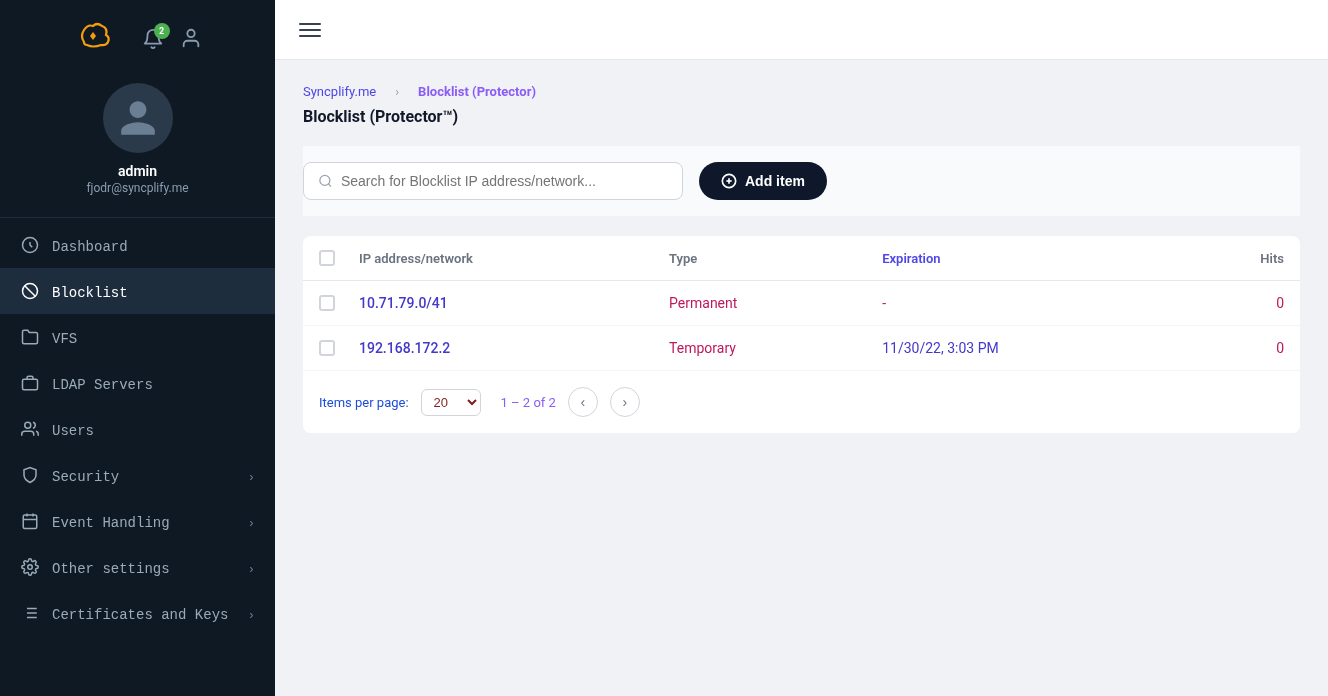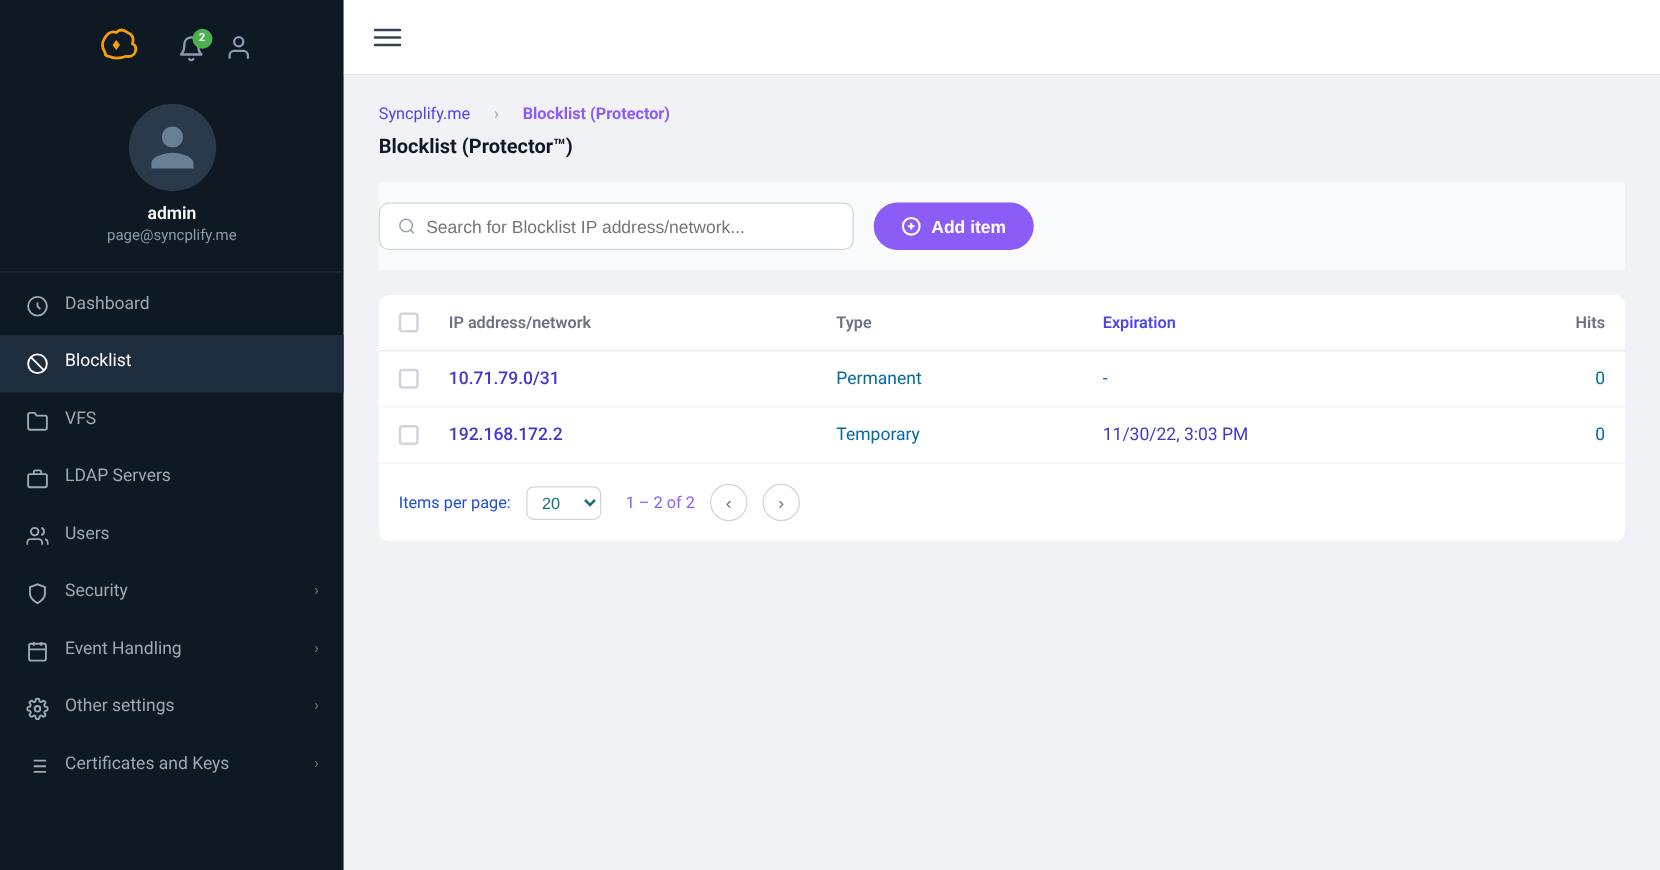--- a/index.html
+++ b/index.html
@@ -99,28 +99,29 @@
     }
 
     .sidebar-divider {
       height: 1px;
       background: #1e2d3d;
       margin: 4px 0;
     }
 
     .nav-item {
       display: flex;
-      align-items: flex-start;
+      align-items: flex-end;
       padding: 13px 20px;
       cursor: pointer;
       color: #9aabb8;
       font-size: 14px;
       gap: 12px;
       transition: background 0.15s;
       position: relative;
+      font-family: Liberation Mono, monospace;
     }
 
     .nav-item.active {
       background: #1e2d3d;
       color: #fff;
     }
 
     .nav-item .nav-label { flex: 1; }
 
     .nav-item .chevron {
@@ -230,21 +231,21 @@
       background: transparent;
       width: 100%;
     }
 
     .search-icon-svg {
       color: #9ca3af;
       font-size: 16px;
     }
 
     .add-btn {
-      background: #8b5cf6;
+      background: #0f172a;
       color: #fff;
       border: none;
       border-radius: 24px;
       padding: 11px 22px;
       font-size: 14px;
       font-weight: 600;
       cursor: pointer;
       display: flex;
       align-items: center;
       gap: 8px;
@@ -279,21 +280,21 @@
 
     tbody tr {
       border-bottom: 1px solid #f3f4f6;
     }
 
     tbody tr:last-child { border-bottom: none; }
 
     tbody td {
       padding: 14px 16px;
       font-size: 14px;
-      color: #0369a1;
+      color: #be185d;
     }
 
     tbody td.ip-cell {
       color: #4338ca;
       font-weight: 500;
     }
 
     tbody td.right { text-align: right; }
 
     .checkbox-col {
@@ -323,21 +324,21 @@
     .per-page-label {
       font-size: 13px;
       color: #1d4ed8;
     }
 
     .per-page-select {
       border: 1px solid #d1d5db;
       border-radius: 6px;
       padding: 4px 8px;
       font-size: 13px;
-      color: #0f766e;
+      color: #7f1d1d;
       background: #fff;
       cursor: pointer;
     }
 
     .page-info {
       font-size: 13px;
       color: #8b5cf6;
       margin-left: 8px;
     }
 
@@ -384,21 +385,21 @@
     </div>
   </div>
 
   <div class="avatar-section">
     <div class="avatar-circle">
       <svg viewBox="0 0 24 24" xmlns="http://www.w3.org/2000/svg">
         <path d="M12 12c2.7 0 4.8-2.1 4.8-4.8S14.7 2.4 12 2.4 7.2 4.5 7.2 7.2 9.3 12 12 12zm0 2.4c-3.2 0-9.6 1.6-9.6 4.8v2.4h19.2v-2.4c0-3.2-6.4-4.8-9.6-4.8z"></path>
       </svg>
     </div>
     <div class="user-name">admin</div>
-    <div class="user-email">page@syncplify.me</div>
+    <div class="user-email">fjodr@syncplify.me</div>
   </div>
 
   <div class="sidebar-divider"></div>
 
   <div class="nav-item">
     <div class="nav-icon">
       <svg width="18" height="18" viewBox="0 0 24 24" fill="none" stroke="#9aabb8" stroke-width="2">
         <circle cx="12" cy="12" r="10"></circle>
           <path d="M12 8v4l3 3"></path>
       </svg>
@@ -555,21 +556,21 @@
             <th class="right">
               <span>Hits</span>
             </th>
           </tr>
         </thead>
         <tbody id="table-body">
         <tr>
       <td class="checkbox-col">
                 <div class="custom-checkbox"></div>
               </td>
-      <td class="ip-cell" style="cursor:pointer;">10.71.79.0/31</td>
+      <td class="ip-cell" style="cursor:pointer;">10.71.79.0/41</td>
       <td>Permanent</td>
       <td>-</td>
       <td class="right">0</td>
     </tr>
             <tr>
       <td class="checkbox-col">
                 <div class="custom-checkbox"></div>
               </td>
       <td class="ip-cell" style="cursor:pointer;">192.168.172.2</td>
       <td>Temporary</td>

